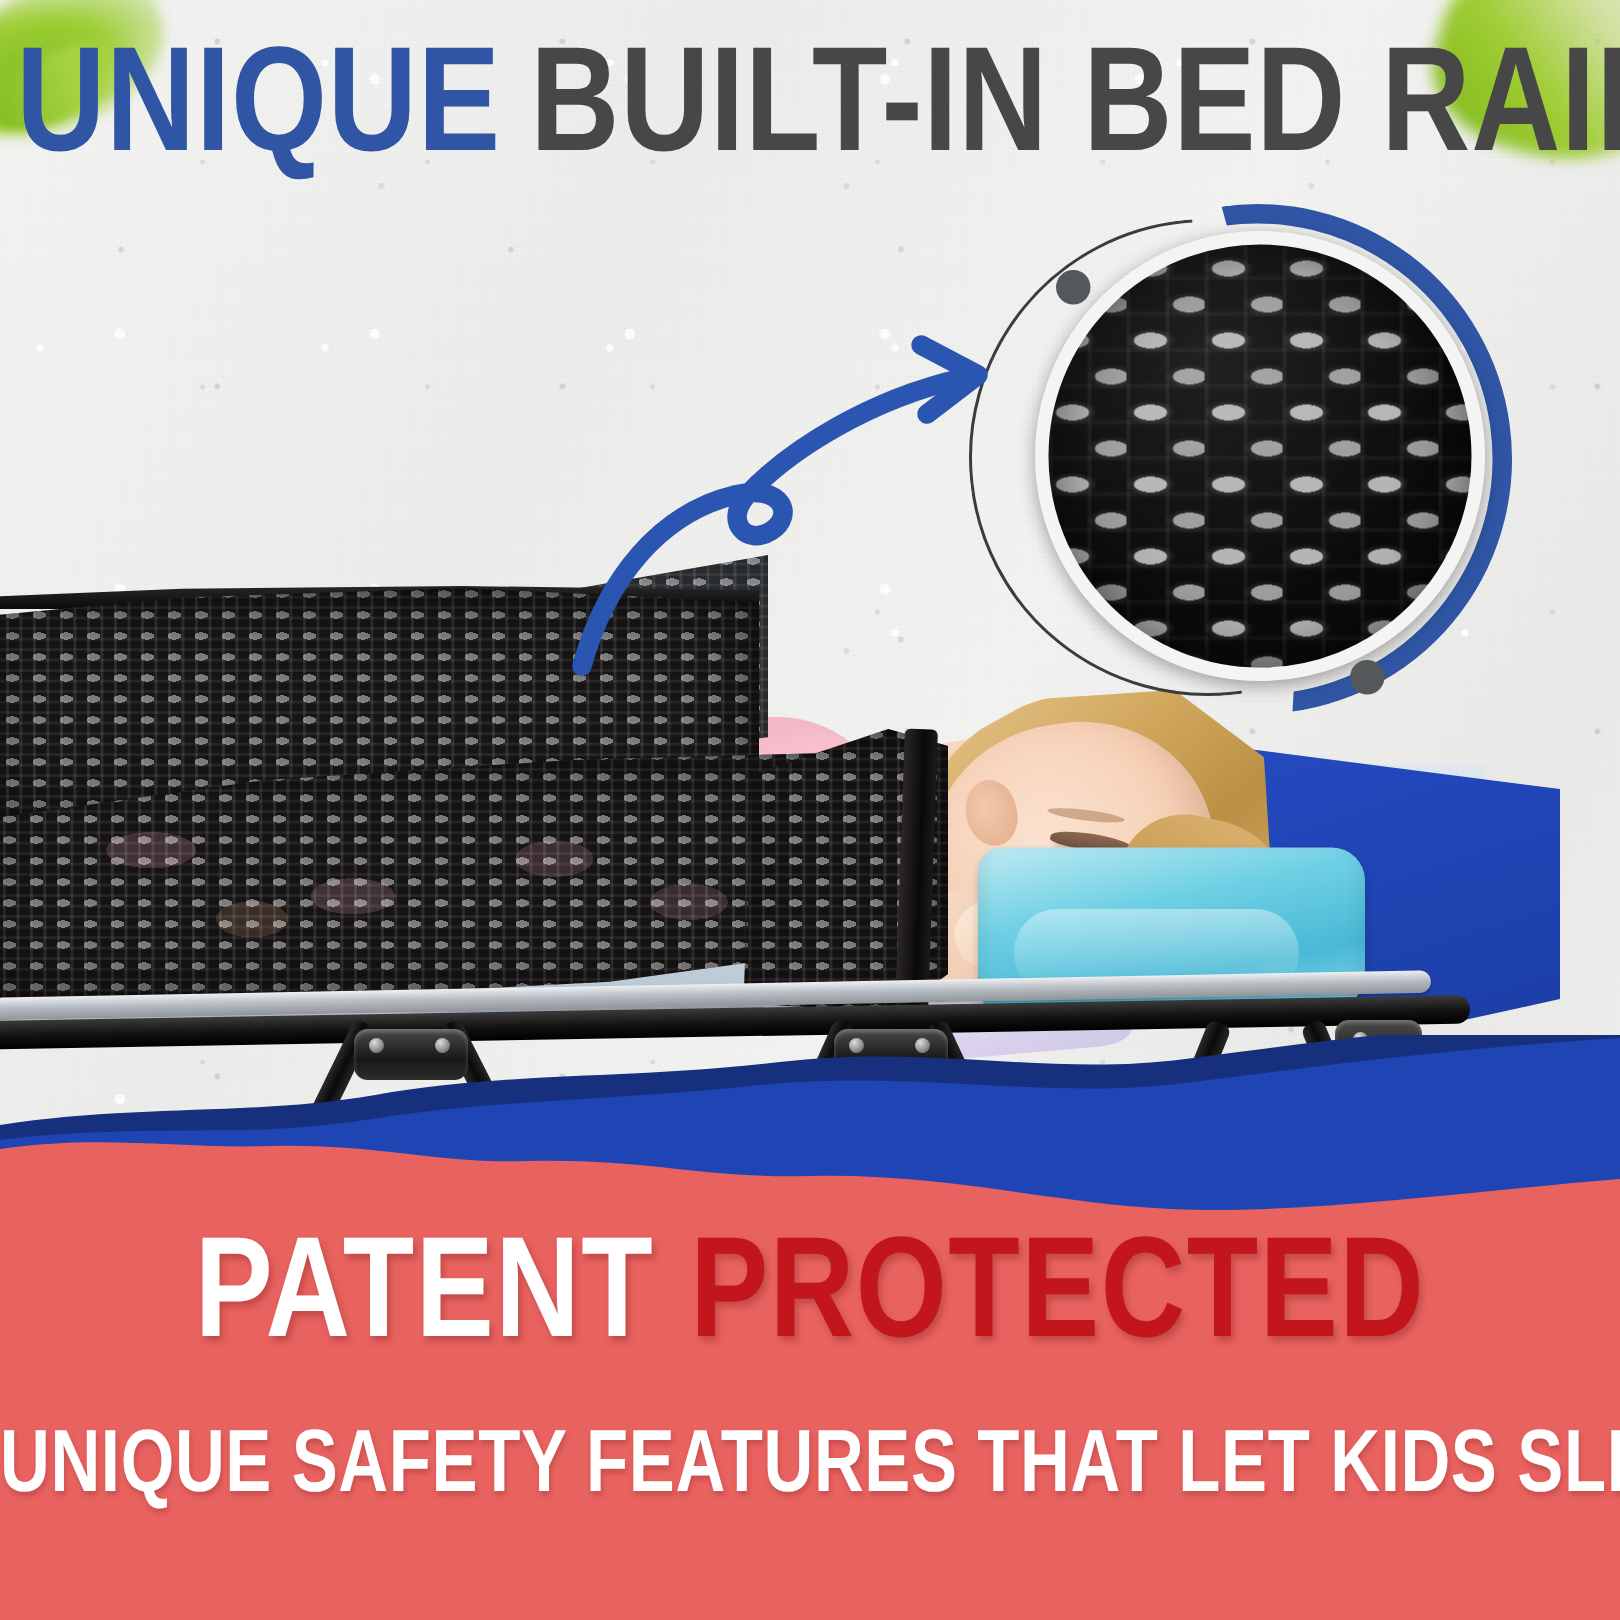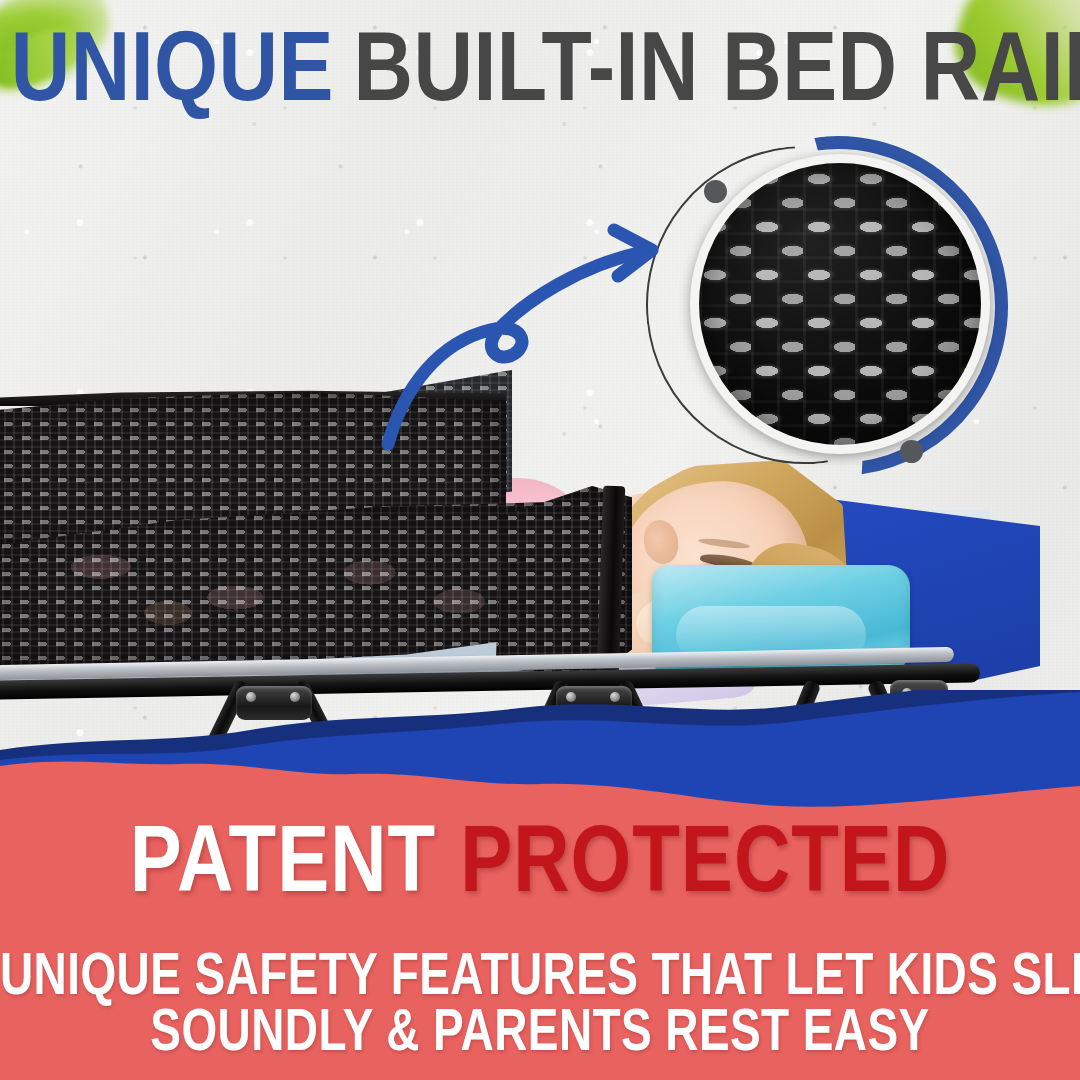--- a/index.html
+++ b/index.html
@@ -440,17 +440,14 @@
     </svg>
   </div>
 
   <div class="patent-line">
     <span class="pt-white">PATENT</span><span style="display:inline-block;width:24px"></span><span class="pt-red">PROTECTED</span>
   </div>
 
   <div class="subline subline-1">
     <span>UNIQUE SAFETY FEATURES THAT LET KIDS SLEEP</span>
   </div>
-  <div class="subline subline-2">
-    <span>SOUNDLY &amp; PARENTS REST EASY</span>
-  </div>
 
 </div>
 
 </body></html>

